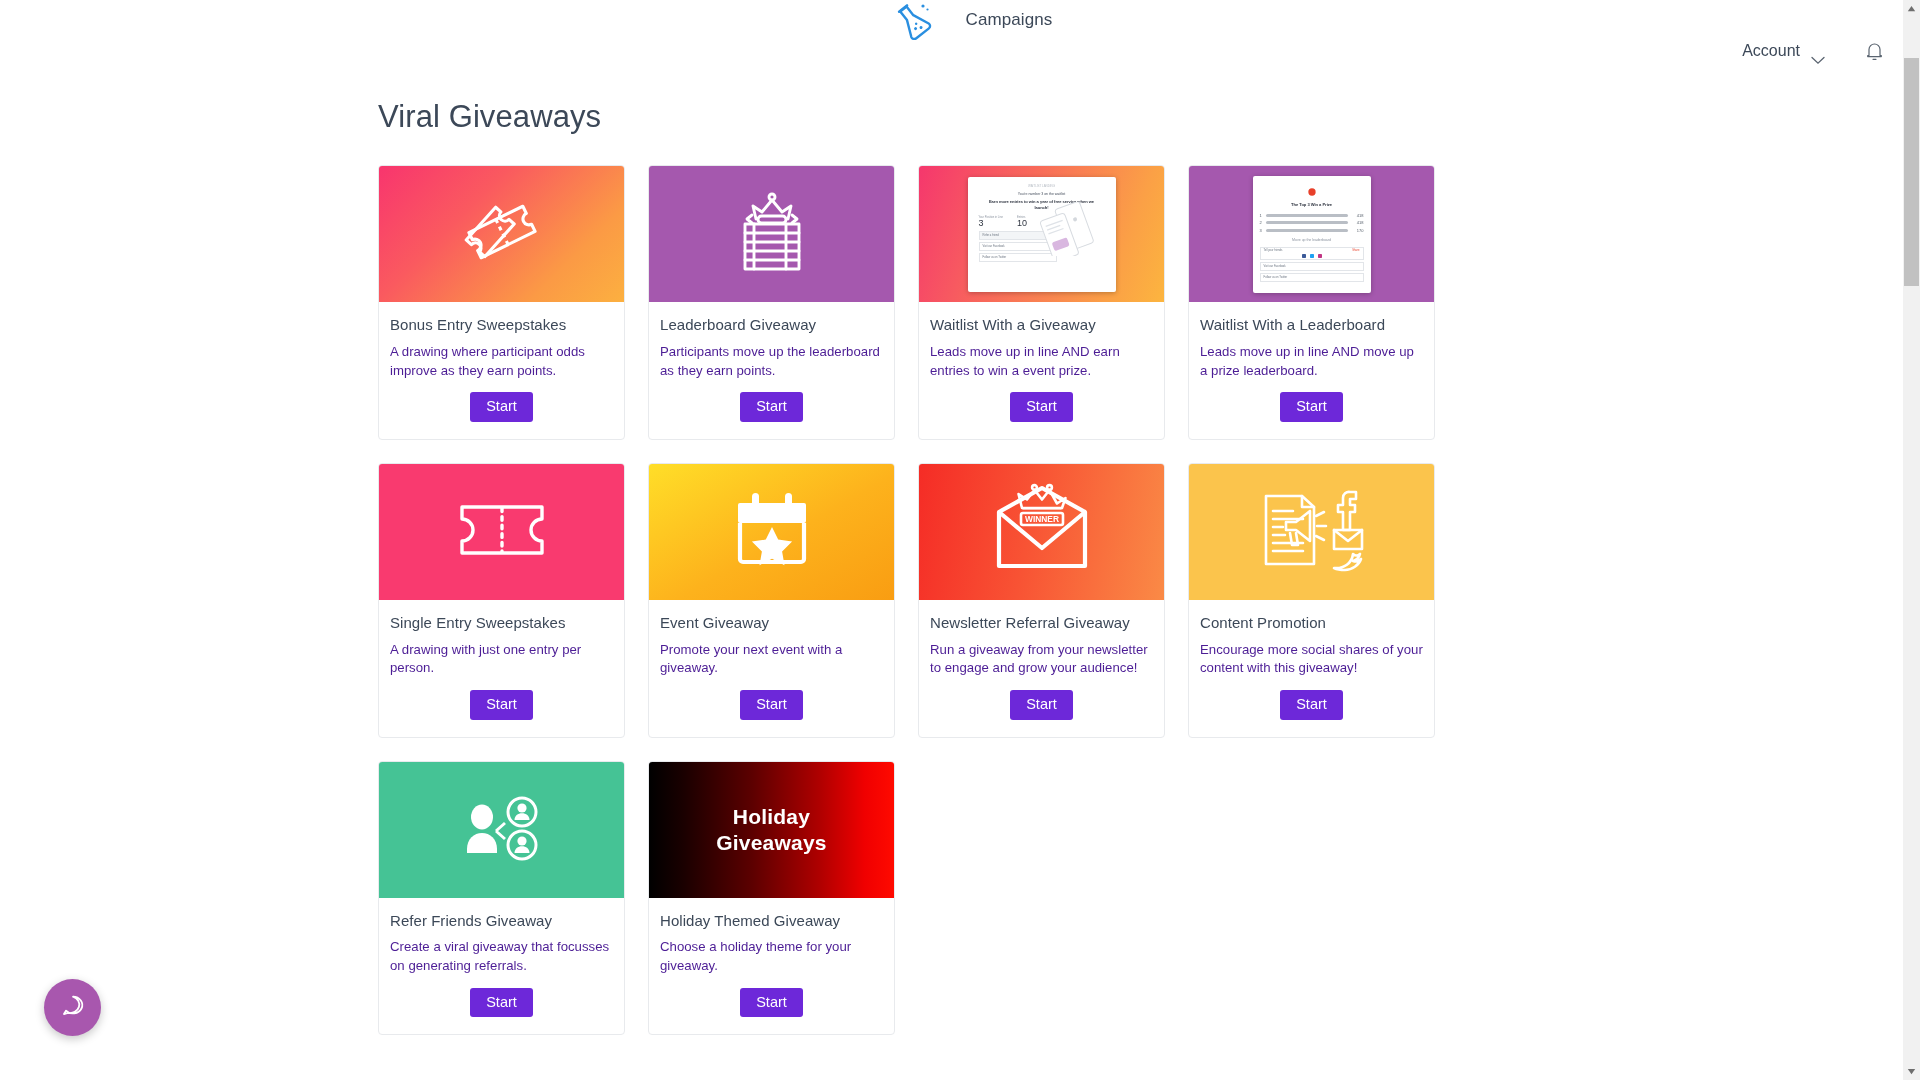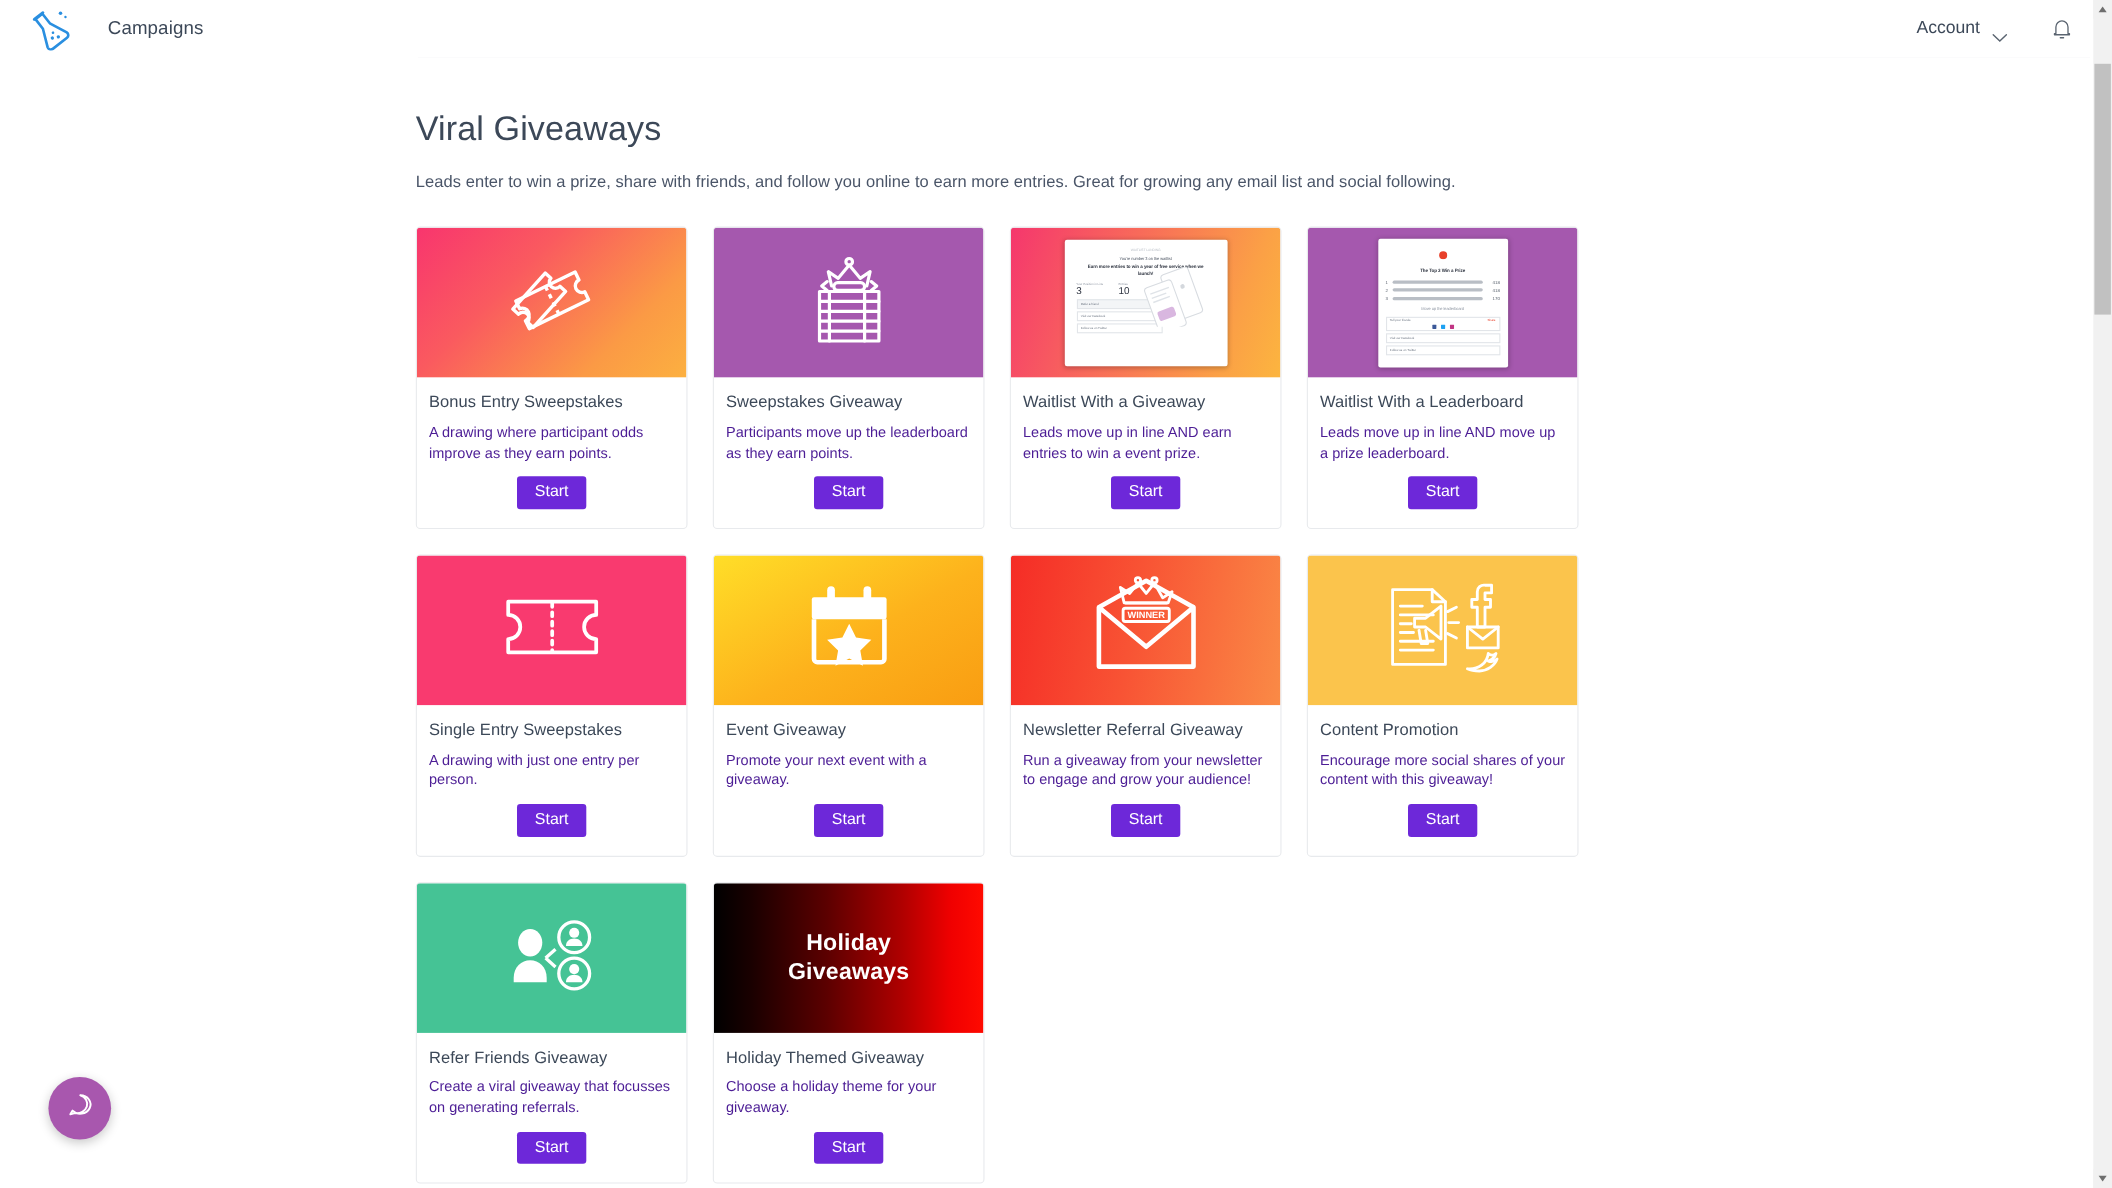--- a/index.html
+++ b/index.html
@@ -11,20 +11,21 @@
     color: #3c4858;
   }
 
   
   .topbar {
     position: absolute; top: 0; left: 0;
     width: 1920px; height: 52px;
     background: #ffffff;
     display: flex; align-items: center;
     z-index: 40;
+    flex-direction: column;
   }
   .topbar-left { display: flex; align-items: center; padding-left: 22px; }
   .logo-mark { width: 44px; height: 40px; display: block; }
   .brand-title {
     font-size: 17px; color: #3c4858; margin-left: 32px;
     font-weight: 400; letter-spacing: .1px; white-space: nowrap;
   }
   .topbar-right {
     margin-left: auto; display: flex; align-items: center;
     padding-right: 36px; gap: 40px;
@@ -210,21 +211,20 @@
         <path d="M8 19.3 h3" stroke="#5a6470" stroke-width="1.2" stroke-linecap="round"></path>
       </svg>
     </span>
   </div>
 </div>
 <div class="topbar-divider"></div>
 
 <div class="content">
   <div class="page-inner">
     <h1 class="page-title">Viral Giveaways</h1>
-    <p class="page-subtitle">Leads enter to win a prize, share with friends, and follow you online to earn more entries. Great for growing any email list and social following.</p>
 
     <div class="card-grid">
 
       <div class="card">
         <div class="card-media bg-grad-pinkorange">
           <span>
             <svg viewBox="0 0 100 76" width="100" height="76" aria-hidden="true">
               <g fill="none" stroke="#ffffff" stroke-width="3.1" stroke-linejoin="round">
                 <g transform="rotate(-26 50 38)">
                   <path d="M20 24 h60 v8 a6 6 0 0 0 0 12 v8 H20 v-8 a6 6 0 0 0 0 -12 Z"></path>
@@ -257,21 +257,21 @@
                   <path d="M68 26 l5 4 -5 4"></path>
                 <rect x="34" y="27" width="28" height="7" rx="3.5"></rect>
                 <rect x="21" y="35" width="54" height="45"></rect>
                 <path d="M21 44 h54 M21 53 h54 M21 62 h54 M21 71 h54"></path>
                 <path d="M30 35 v45 M62 35 v45"></path>
               </g>
             </svg>
           </span>
         </div>
         <div class="card-body">
-          <div class="card-name">Sweepstakes Giveaway</div>
+          <div class="card-name">Leaderboard Giveaway</div>
           <div class="card-desc">Participants move up the leaderboard as they earn points.</div>
         </div>
         <div class="card-foot">
           <button class="start-btn">Start</button>
         </div>
       </div>
 
       <div class="card">
         <div class="card-media bg-grad-pinkorange2">
           <div class="preview-shot shot-a">

